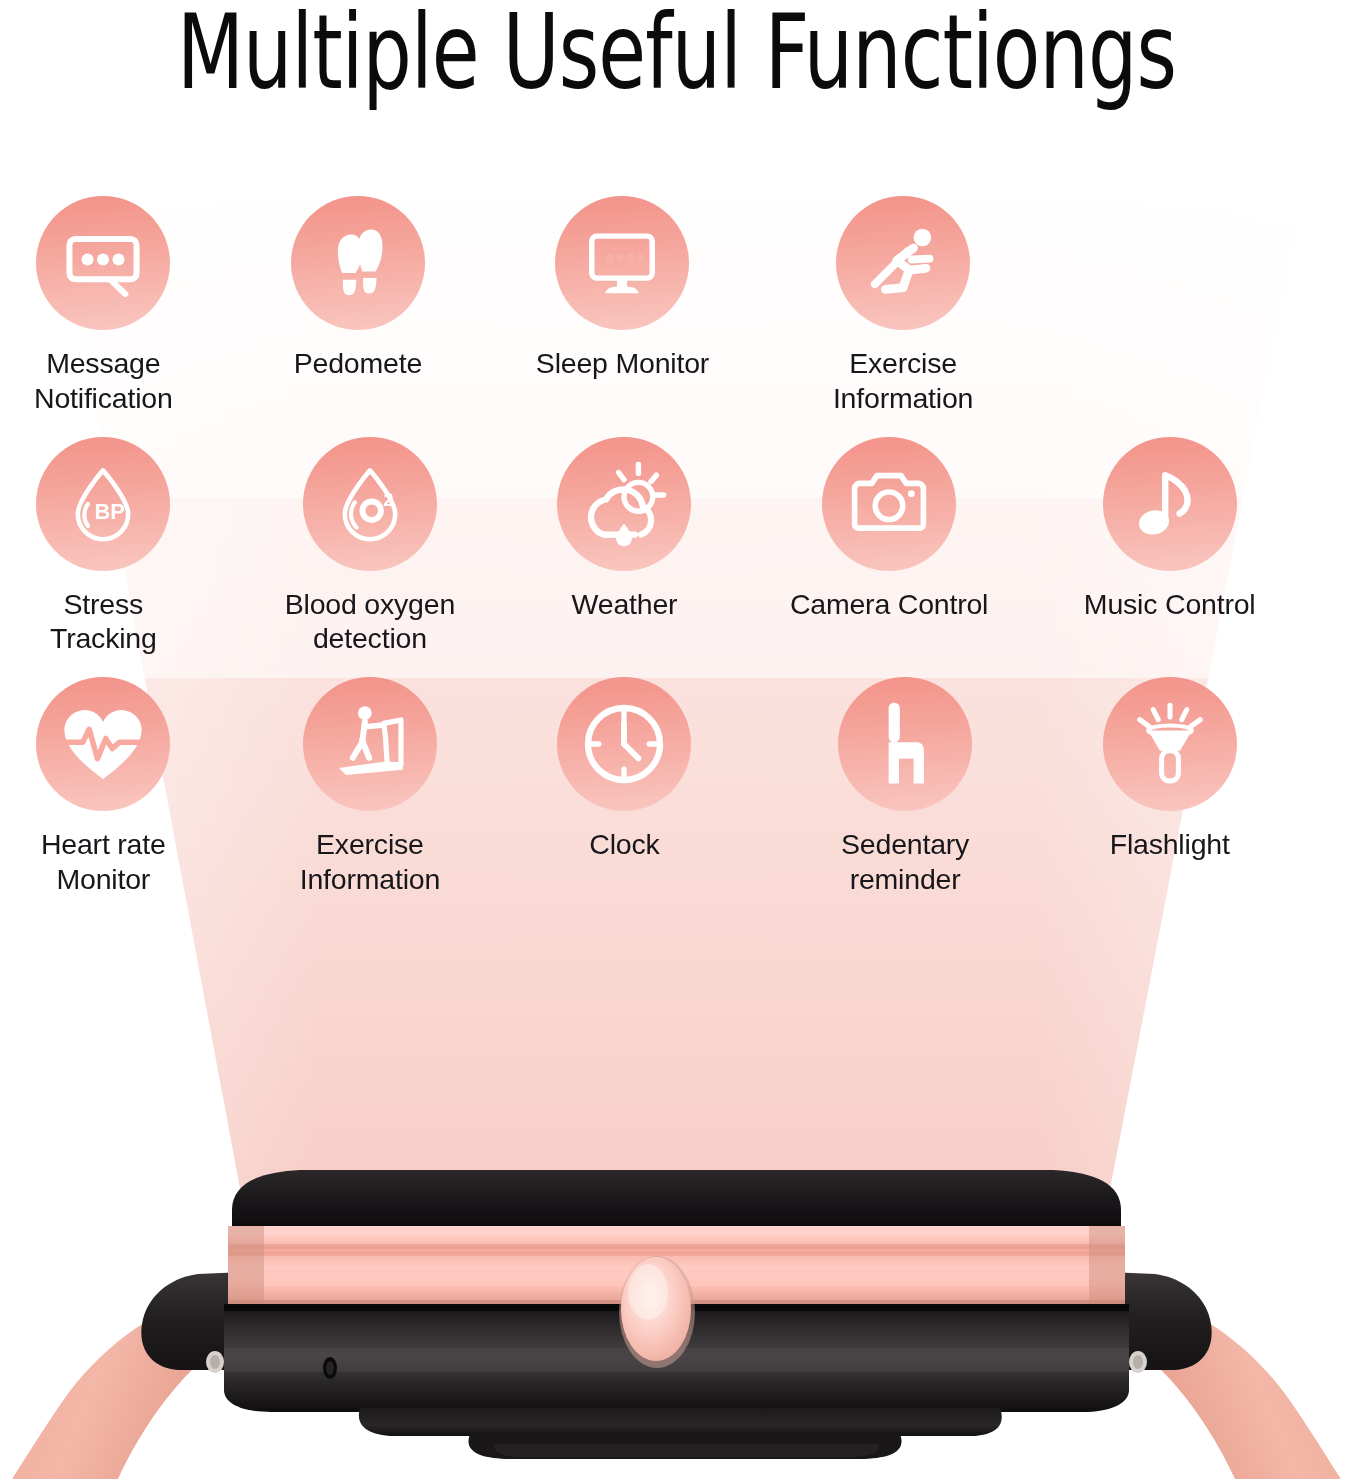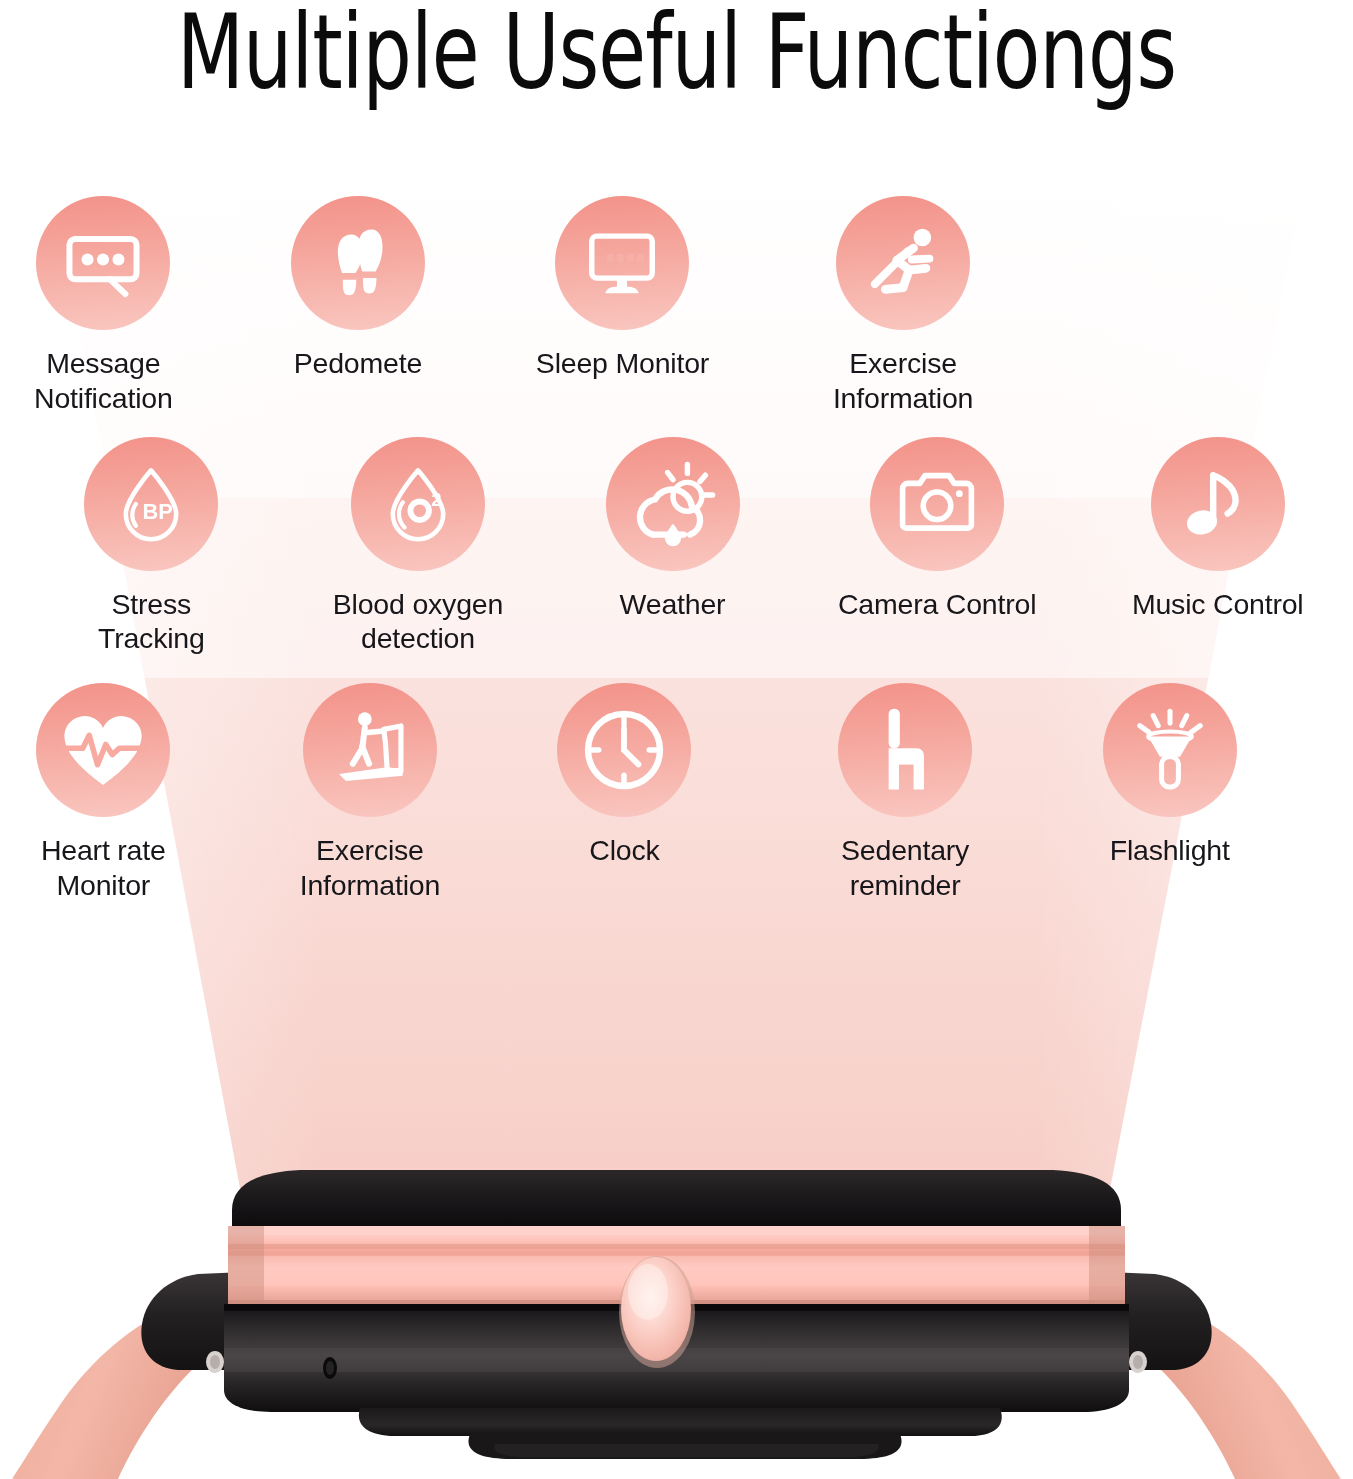--- a/index.html
+++ b/index.html
@@ -28,21 +28,21 @@
     transform:scaleX(0.83);
     transform-origin:50% 0;
     white-space:nowrap;
     z-index:3;
   }
 
   
   .grid{position:absolute;left:0;top:196px;width:1353px;z-index:3;}
   .row{display:flex;width:1353px;}
   .row.r1{margin-bottom:21px;}
-  .row.r2{margin-bottom:27px;justify-content:flex-end;}
+  .row.r2{margin-bottom:21px;}
   .cell{
     width:270.6px;
     display:flex;flex-direction:column;align-items:center;
   }
   .circle{
     width:134px;height:134px;border-radius:50%;
     background:linear-gradient(176deg,#f39289 0%,#f5a79e 42%,#f9c7c0 100%);
     display:flex;align-items:center;justify-content:center;
     position:relative;
   }

